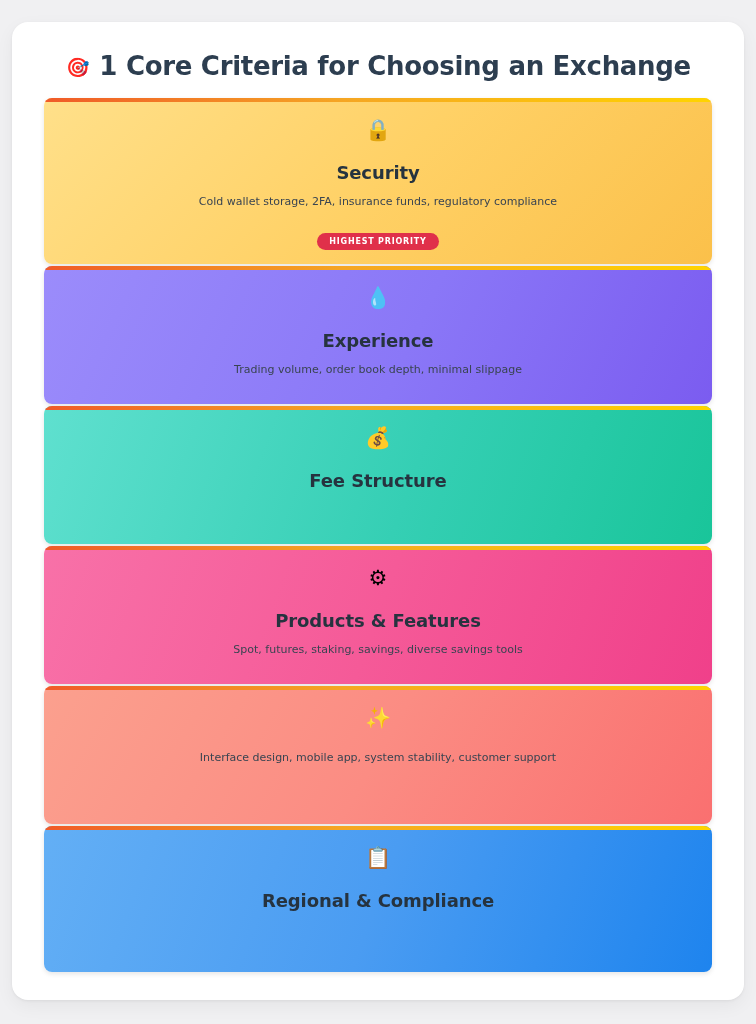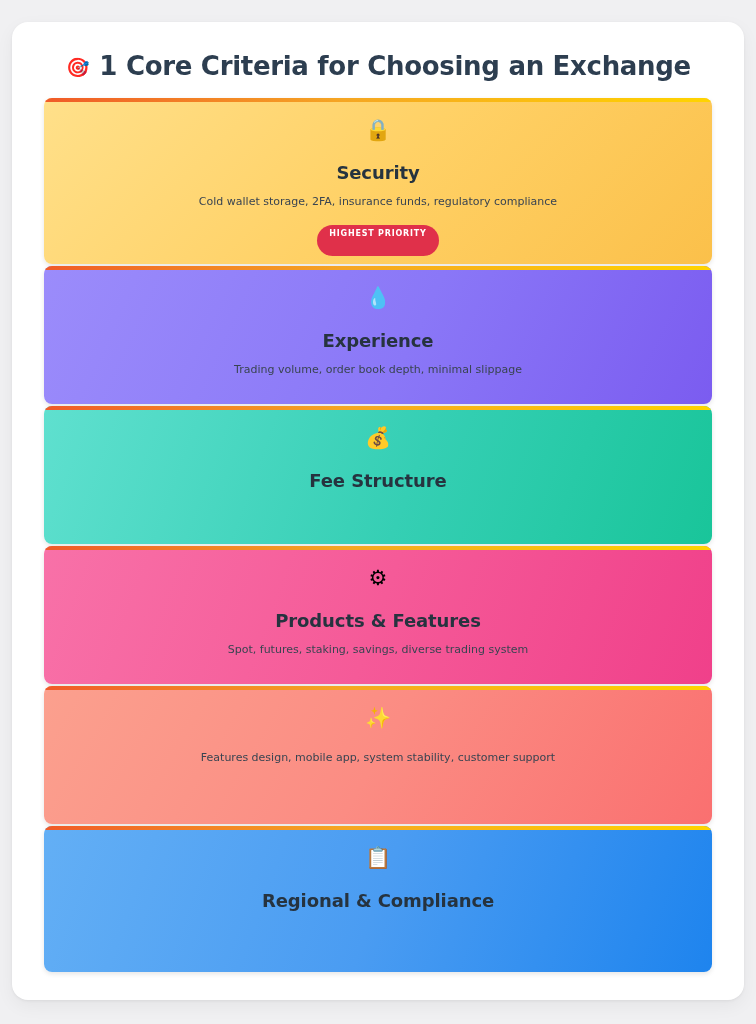--- a/index.html
+++ b/index.html
@@ -88,28 +88,28 @@
     font-size: 18px;
     font-weight: bold;
     color: #26333f;
     margin: 0 0 12px 0;
     letter-spacing: -0.1px;
     line-height: 1.15;
   }
   .card-desc {
     font-size: 11px;
     color: #394451;
-    margin: 4px;
+    margin: 12px;
     line-height: 1.3;
   }
 
   .card-badge {
     display: inline-block;
     margin-top: 11px;
-    padding: 4px 12px 18px 12px;
+    padding: 4px 12px 4px 12px;
     border-radius: 999px;
     background: #e0304a;
     color: #ffffff;
     font-size: 8px;
     font-weight: bold;
     letter-spacing: 0.8px;
     text-transform: uppercase;
     line-height: 1.2;
   }
 
@@ -152,27 +152,27 @@
     <div class="card card-3">
       <div class="card-topbar"></div>
       <span class="card-icon">💰</span>
       <div class="card-title">Fee Structure</div>
     </div>
 
     <div class="card card-4">
       <div class="card-topbar"></div>
       <span class="card-icon">⚙</span>
       <div class="card-title">Products &amp; Features</div>
-      <p class="card-desc">Spot, futures, staking, savings, diverse trading system</p>
+      <p class="card-desc">Spot, futures, staking, savings, diverse savings tools</p>
     </div>
 
     <div class="card card-5">
       <div class="card-topbar"></div>
       <span class="card-icon">✨</span>
-      <p class="card-desc">Features design, mobile app, system stability, customer support</p>
+      <p class="card-desc">Interface design, mobile app, system stability, customer support</p>
     </div>
 
     <div class="card card-6">
       <div class="card-topbar"></div>
       <span class="card-icon">📋</span>
       <div class="card-title">Regional &amp; Compliance</div>
     </div>
 
   </div>
 </div>

